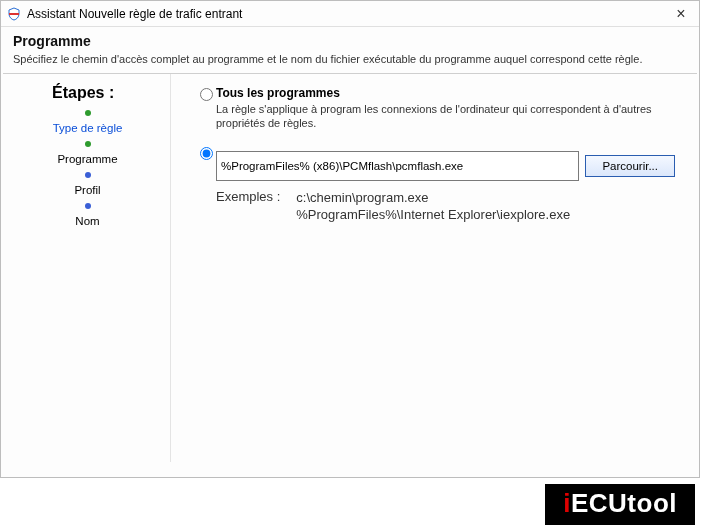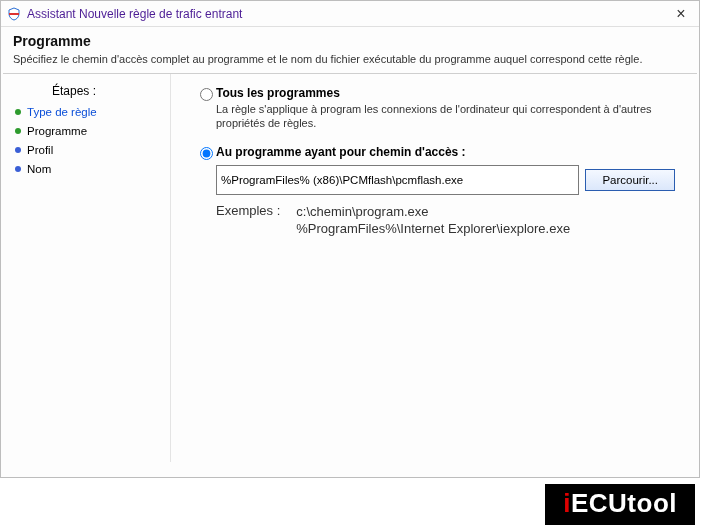--- a/index.html
+++ b/index.html
@@ -30,21 +30,21 @@
   }
   .titlebar .icon-shield {
     width: 14px; height: 14px;
     margin-right: 6px;
     display: inline-flex;
     align-items: center; justify-content: center;
   }
   .titlebar .title {
     flex: 1;
     font-size: 12px;
-    color: #4c1d95;
+    color: #000000;
   }
   .titlebar .close {
     font-size: 16px;
     color: #333;
     width: 24px;
     text-align: center;
     cursor: pointer;
   }
   .page-header {
     padding: 6px 12px 2px 12px;
@@ -68,30 +68,31 @@
     display: flex;
     height: calc(100% - 88px);
   }
   .steps {
     width: 170px;
     padding: 10px 10px 10px 14px;
     border-right: 1px solid #e4e4e4;
   }
   .steps h3 {
     margin: 0 0 8px 0;
-    font-size: 12px;
-    font-weight: normal;
+    font-size: 16px;
+    font-weight: bold;
     padding-left: 37px;
   }
   .step {
     display: flex;
     align-items: center;
     gap: 6px;
     margin-bottom: 7px;
     cursor: default;
+    flex-direction: column;
   }
   .bullet {
     width: 6px; height: 6px;
     border-radius: 50%;
   }
   .bullet.green { background: #2e9b2e; }
   .bullet.blue  { background: #3a5fd6; }
   .step.active .label { color: #0a4ed8; }
   .content {
     flex: 1;
@@ -218,21 +219,20 @@
         <input type="radio" name="scope" style="">
         <div class="opt-body">
           <div class="opt-title">Tous les programmes</div>
           <div class="opt-desc">La règle s'applique à program les connexions de l'ordinateur qui correspondent à d'autres propriétés de règles.</div>
         </div>
       </div>
 
       <div class="opt">
         <input type="radio" name="scope" checked="" style="">
         <div class="opt-body">
-          <div class="opt-title">Au programme ayant pour chemin d'accès :</div>
 
           <div class="path-row">
             <input type="text" value="%ProgramFiles% (x86)\PCMflash\pcmflash.exe" style="">
             <button class="browse-btn">Parcourir...</button>
           </div>
 
           <div class="examples">
             <div>Exemples :</div>
             <div class="paths">
               <div>c:\chemin\program.exe</div>

